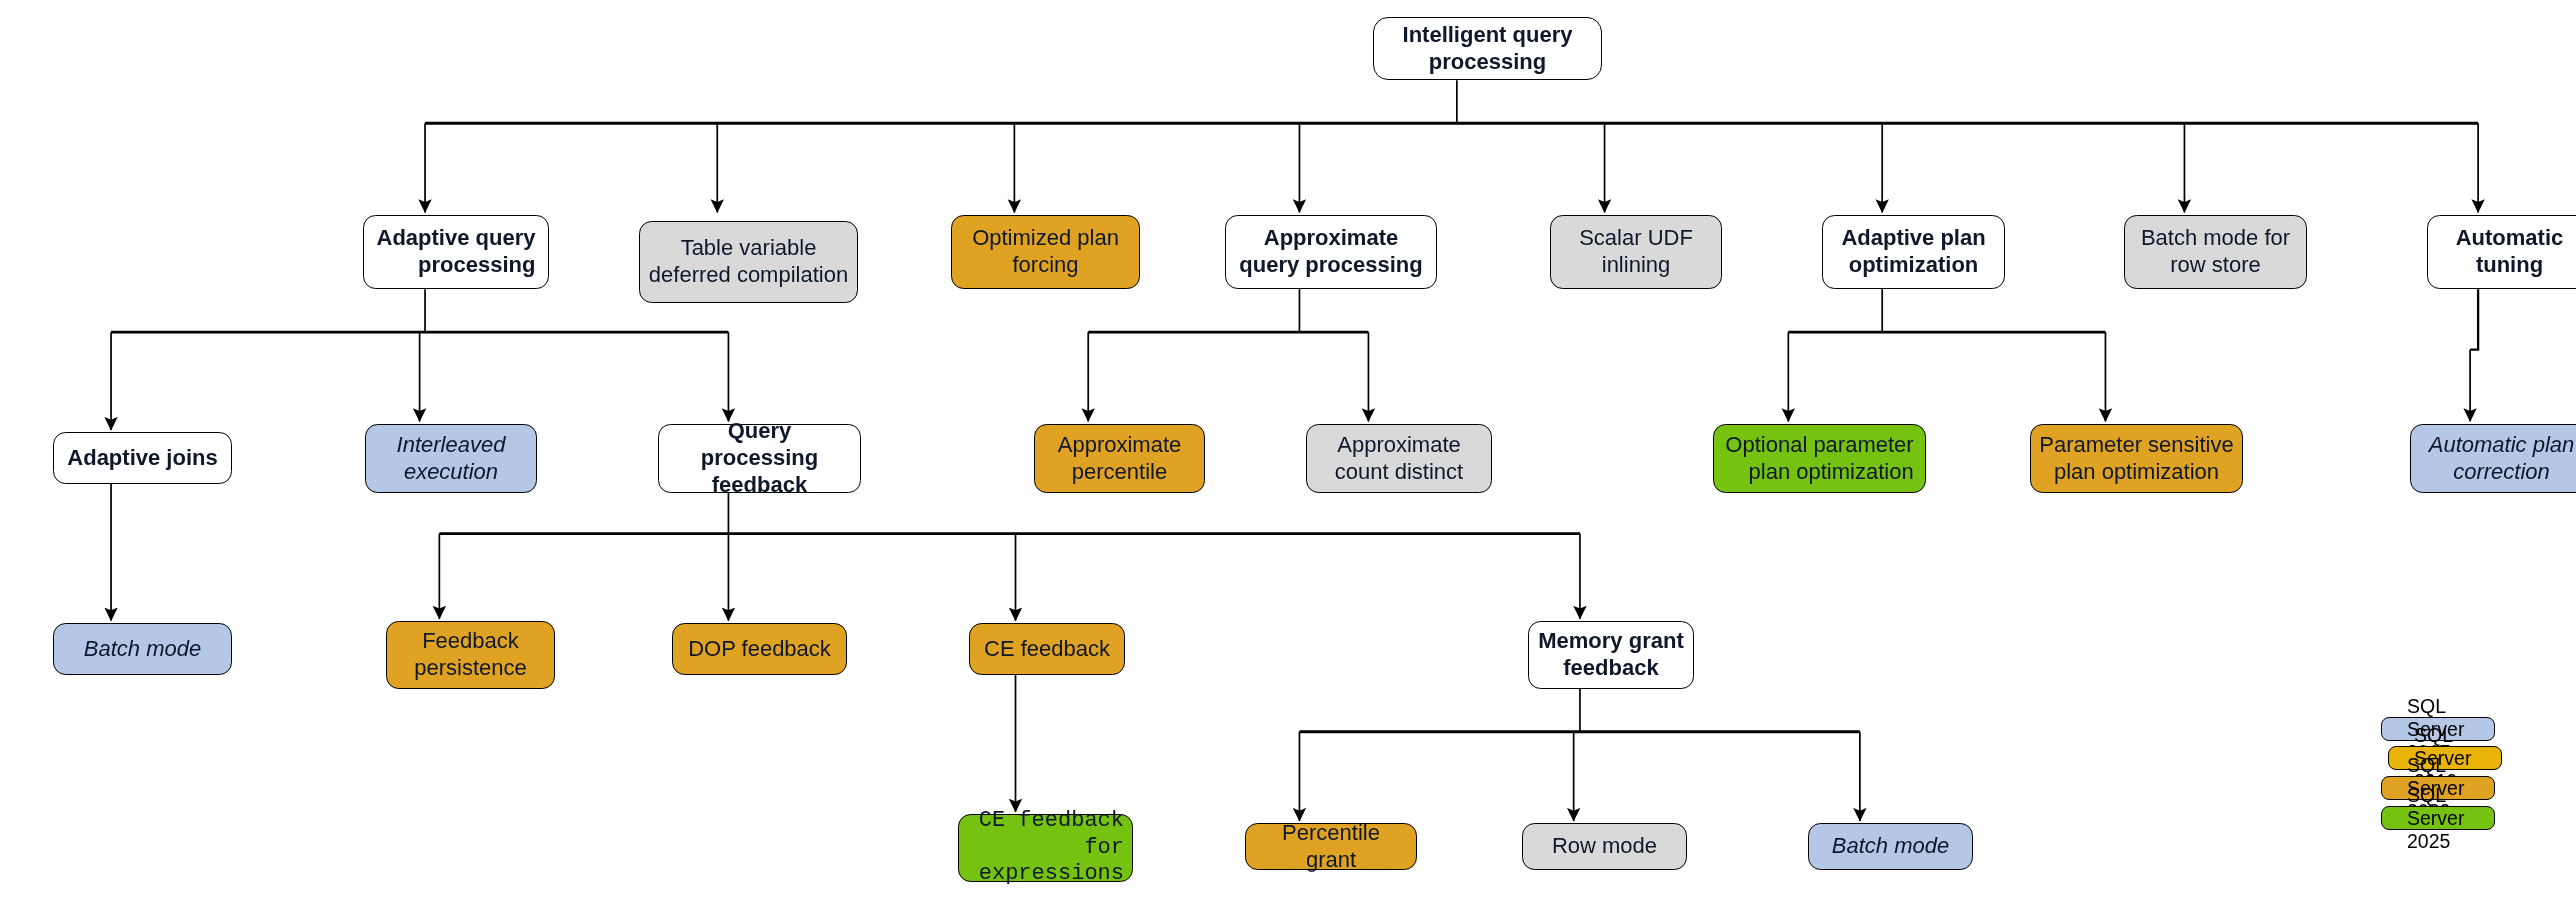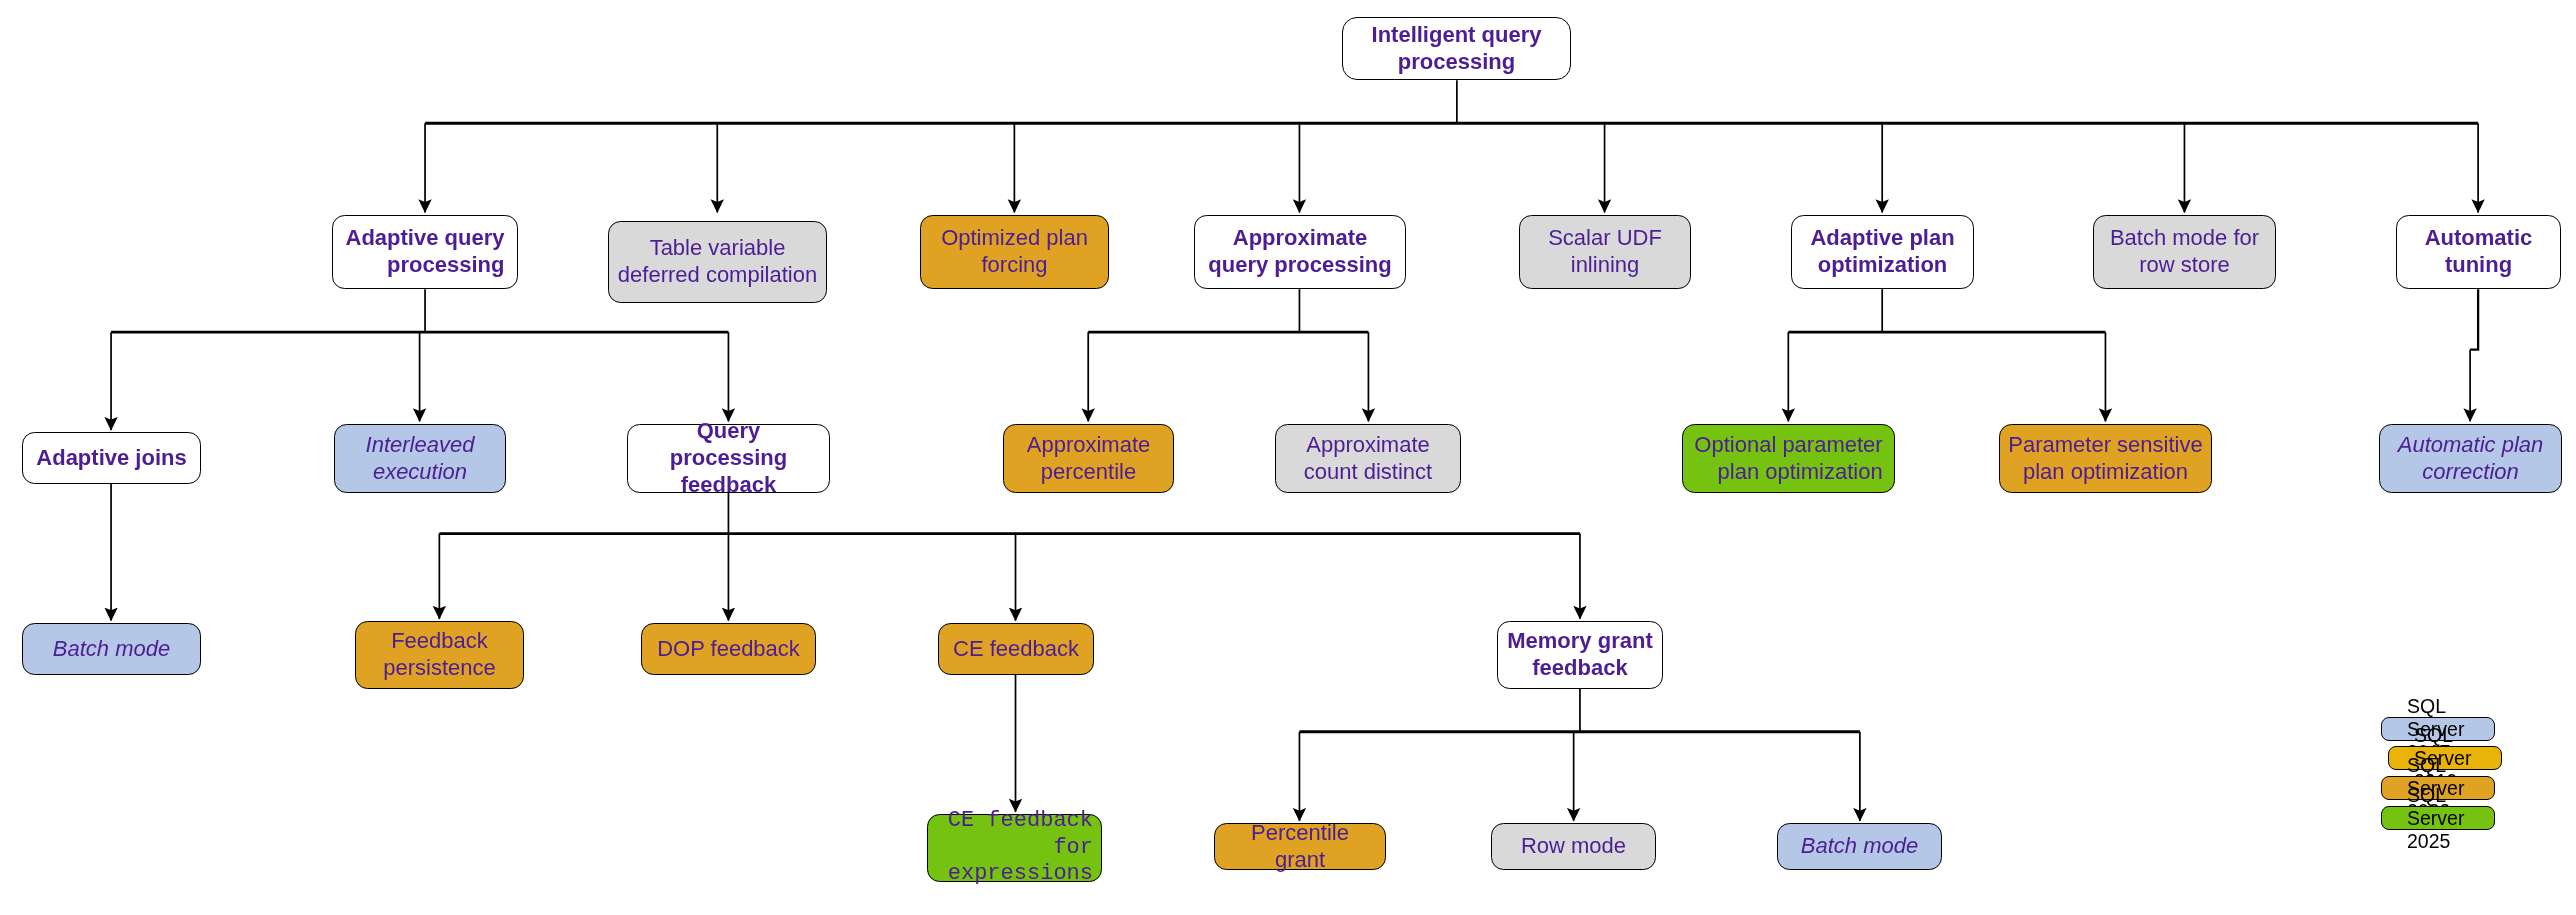--- a/index.html
+++ b/index.html
@@ -14,24 +14,25 @@
     position:absolute;
     box-sizing:border-box;
     border:1.7px solid #000000;
     border-radius:12.6px;
     display:flex;
     align-items:center;
     justify-content:center;
     text-align:center;
     font-size:22px;
     line-height:1.22;
-    color:#4c1d95;
+    color:#0f172a;
     padding:3.4px 8px;
     background:#ffffff;
     white-space:pre-line;
+    margin-left:31px;
   }
   .node.root{font-weight:bold;border-radius:15px;}
   .node.white{background:#ffffff;font-weight:bold;}
   .node.gray{background:#d9d9d9;font-weight:normal;}
   .node.blue{background:#b4c7e7;font-weight:normal;font-style:italic;}
   .node.gold{background:#dfa223;font-weight:normal;}
   .node.green{background:#76c211;font-weight:normal;text-align:right;}
 
   .legend-item{
     position:absolute;

